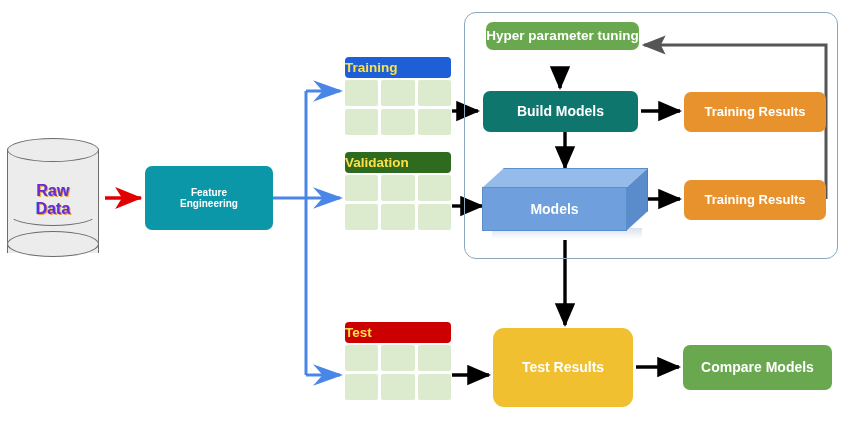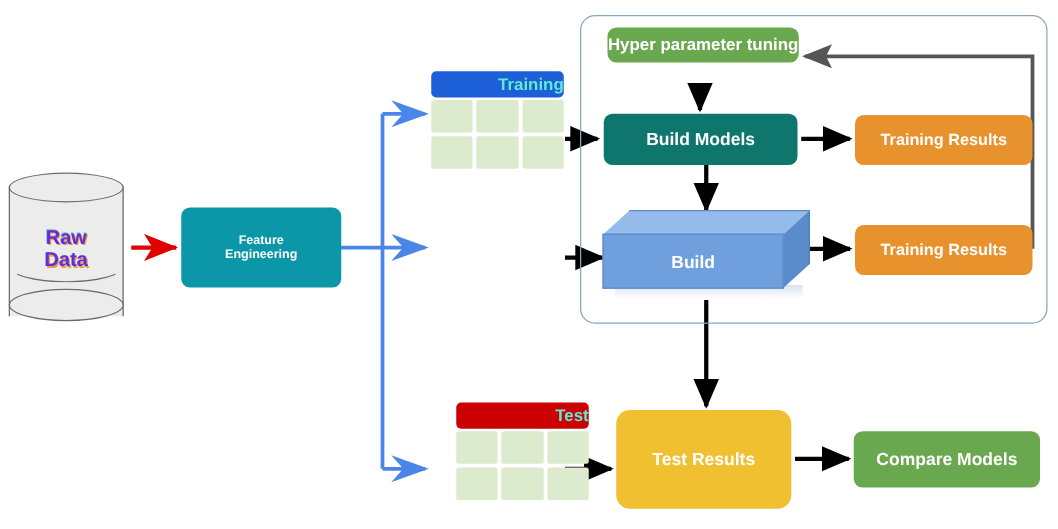--- a/index.html
+++ b/index.html
@@ -17,22 +17,22 @@
   .cyl-body{background:#ececec;border-left:1.3px solid #6b6b6b;border-right:1.3px solid #6b6b6b;}
   .cyl-ell{border:1.3px solid #6b6b6b;border-radius:50%;background:#ececec;}
   .cyl-label{
     display:flex;align-items:center;justify-content:center;text-align:center;
     color:#6d28d9;font-weight:bold;font-size:16px;line-height:1.1;
     text-shadow:1px 1px 0 #e8a33d, -0.5px -0.5px 0 #5bc8d8;
   }
 
   
   .tbl-head{
-    display:flex;align-items:center;justify-content:flex-end;
-    color:#5eead4;font-weight:bold;font-size:13.5px;border-radius:4px;padding-left:24px;
+    display:flex;align-items:center;justify-content:flex-start;
+    color:#fde047;font-weight:bold;font-size:13.5px;border-radius:4px;
   }
   .tbl-grid{display:grid;grid-template-columns:repeat(3,1fr);grid-template-rows:repeat(2,1fr);gap:3px;}
   .tbl-cell{background:#dceace;border-radius:2px;}
 
   
   .group-box{border:1.6px solid #8ba6ba;border-radius:12px;background:transparent;}
 
   
   .cube-front{background:#6f9fdd;border:1px solid #5b8dcd;}
   .cube-top{background:#95bbea;border:1px solid #5b8dcd;}
@@ -145,22 +145,35 @@
     <div class="abs tbl-grid" style="left:0;top:23px;width:106px;height:55px;">
       <div class="tbl-cell"></div>
       <div class="tbl-cell"></div>
       <div class="tbl-cell"></div>
       <div class="tbl-cell"></div>
       <div class="tbl-cell"></div>
       <div class="tbl-cell"></div>
     </div>
   </div>
 
-
-  <div class="abs" style="left:345px;top:322px;width:106px;height:78px;margin-left:20px;">
+  <div class="abs" style="left:345px;top:152px;width:106px;height:78px;">
+    <div class="abs tbl-head" style="left:0;top:0;width:106px;height:21px;background:#2e6b1e;">
+      <span>Validation</span>
+    </div>
+    <div class="abs tbl-grid" style="left:0;top:23px;width:106px;height:55px;">
+      <div class="tbl-cell"></div>
+      <div class="tbl-cell"></div>
+      <div class="tbl-cell"></div>
+      <div class="tbl-cell"></div>
+      <div class="tbl-cell"></div>
+      <div class="tbl-cell"></div>
+    </div>
+  </div>
+
+  <div class="abs" style="left:345px;top:322px;width:106px;height:78px;">
     <div class="abs tbl-head" style="left:0;top:0;width:106px;height:21px;background:#cc0000;">
       <span>Test</span>
     </div>
     <div class="abs tbl-grid" style="left:0;top:23px;width:106px;height:55px;">
       <div class="tbl-cell"></div>
       <div class="tbl-cell"></div>
       <div class="tbl-cell"></div>
       <div class="tbl-cell"></div>
       <div class="tbl-cell"></div>
       <div class="tbl-cell"></div>
@@ -176,21 +189,21 @@
   <div class="abs box" style="left:483px;top:91px;width:155px;height:41px;background:#0f766e;font-size:14px;text-align:center;">
     <span>Build Models</span>
   </div>
 
   <div class="abs" style="left:482px;top:168px;width:166px;height:75px;">
     <div class="abs cube-shadow" style="left:10px;top:60px;width:150px;height:11px;"></div>
     <div class="abs cube-top" style="left:0;top:0;width:166px;height:20px;clip-path:polygon(22px 0, 166px 0, 144px 20px, 0 20px);"></div>
     <div class="abs cube-side" style="left:144px;top:0;width:22px;height:63px;clip-path:polygon(22px 0, 22px 43px, 0 63px, 0 20px);"></div>
     <div class="abs cube-front" style="left:0;top:19px;width:145px;height:44px;"></div>
     <div class="cube-label" style="left:0;top:19px;width:145px;height:44px;">
-      <span>Build</span>
+      <span>Models</span>
     </div>
   </div>
 
   <div class="abs box" style="left:684px;top:92px;width:142px;height:40px;background:#e8922e;font-size:13px;">
     <span>Training Results</span>
   </div>
 
   <div class="abs box" style="left:684px;top:180px;width:142px;height:40px;background:#e8922e;font-size:13px;">
     <span>Training Results</span>
   </div>

